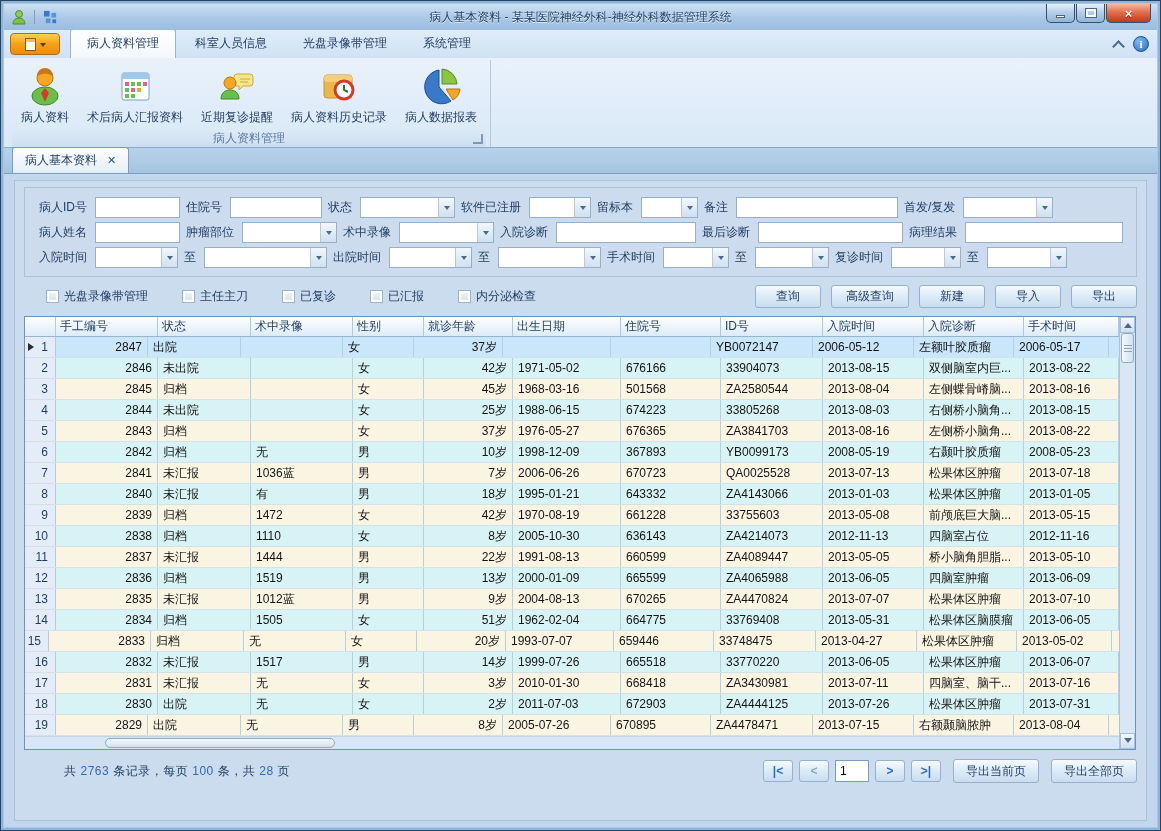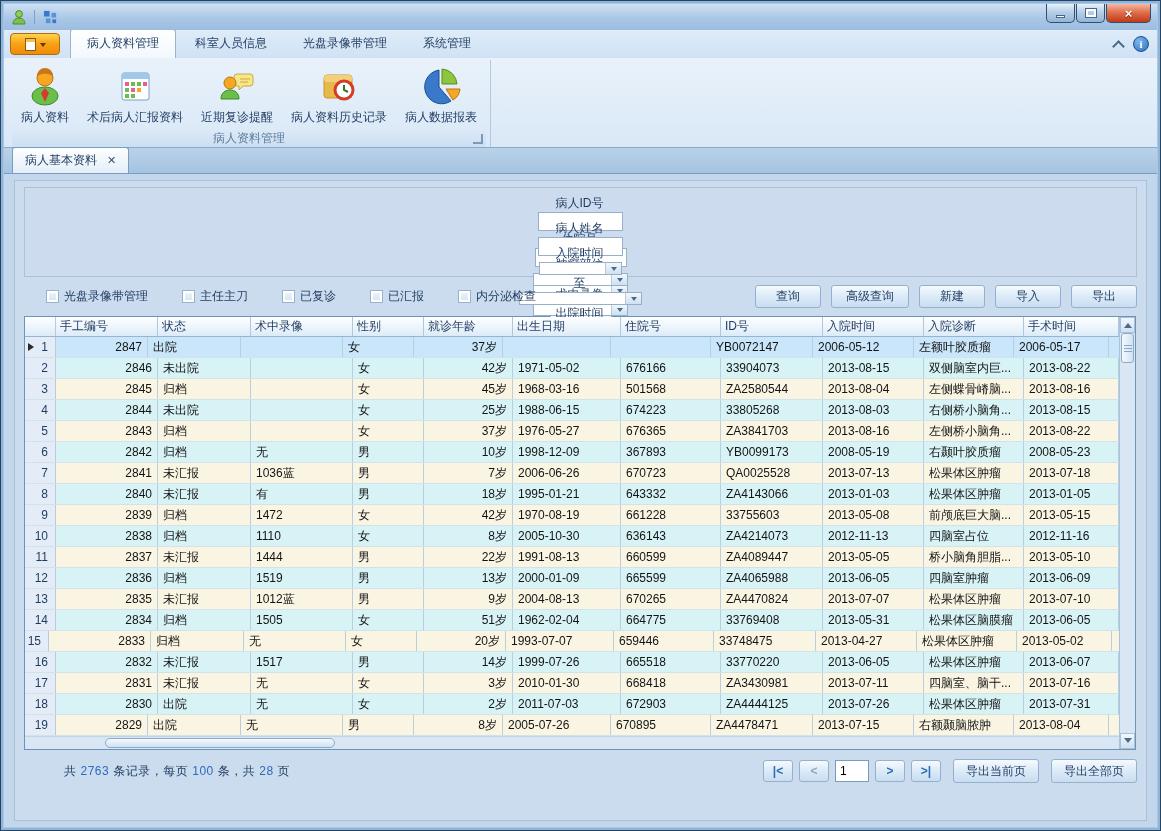--- a/index.html
+++ b/index.html
@@ -49,21 +49,21 @@
   .launcher{position:absolute;right:3px;bottom:3px;width:10px;height:10px;border-left:2px solid #6a88a8;border-bottom:2px solid #6a88a8;transform:rotate(-90deg);opacity:.8;}
   
   .doctabs{height:26px;background:linear-gradient(#b9d2ea,#a5c3e0);display:flex;align-items:flex-end;padding:0 0 0 8px;border-bottom:1px solid #7a9cc0;}
   .doctab{display:flex;align-items:center;gap:10px;padding:4px 12px;border:1px solid #7a9cc0;border-bottom:none;border-radius:3px 3px 0 0;
     background:linear-gradient(#fdfeff,#e4eef9);color:#1e3a5f;}
   .doctab .closex{color:#2d5684;font-weight:bold;font-size:11px;}
   
   .content{flex:1;background:#c3d7ec;padding:6px 10px;overflow:hidden;}
   .page{height:100%;border:1px solid #aebfd6;background:#cbdcee;padding:6px 9px;}
   .filterbox{border:1px solid #aebfd6;background:#ccdcee;padding:6px 8px;}
-  .frow{display:flex;align-items:center;height:24px;margin:1px 0;flex-direction:column;}
+  .frow{display:flex;align-items:center;height:24px;margin:1px 0;}
   .flabel{margin:0 8px 0 6px;white-space:nowrap;}
   .fbox{height:21px;border:1px solid #98afc9;background:#fff;}
   .fcombo{height:21px;border:1px solid #98afc9;background:#fff;display:flex;}
   .fcombo .cfield{flex:1;}
   .fcombo .cbtn{width:16px;background:linear-gradient(#f2f8fd,#cfe0f0);border-left:1px solid #b8c9dc;display:flex;align-items:center;justify-content:center;}
   .fcombo .cbtn i{width:0;height:0;border:3px solid transparent;border-top:4px solid #4a6a8a;margin-top:4px;}
   
   .midrow{display:flex;align-items:center;margin:8px 0 8px 0;}
   .checks{display:flex;align-items:center;margin-left:22px;gap:34px;}
   .cbwrap{display:flex;align-items:center;gap:5px;}
@@ -133,20 +133,21 @@
     </span>
     <span class="tb-sep"></span>
     <span class="tb-icon">
       <svg width="15" height="15" viewBox="0 0 16 16">
           <rect x="1" y="1" width="6" height="6" fill="#3a78c9"></rect>
           <rect x="9" y="3" width="5" height="5" fill="#5a94d8"></rect>
           <rect x="3" y="9" width="5" height="5" fill="#5a94d8"></rect>
           <rect x="10" y="10" width="4" height="4" fill="#3a78c9"></rect>
         </svg>
     </span>
+    <div class="tb-title">病人基本资料 - 某某医院神经外科-神经外科数据管理系统</div>
     <div class="winbtns">
       <div class="winbtn">
           <span class="glyph-min"></span>
         </div>
       <div class="winbtn">
           <span class="glyph-max"></span>
         </div>
       <div class="winbtn close">
           <span class="glyph-close">×</span>
         </div>

